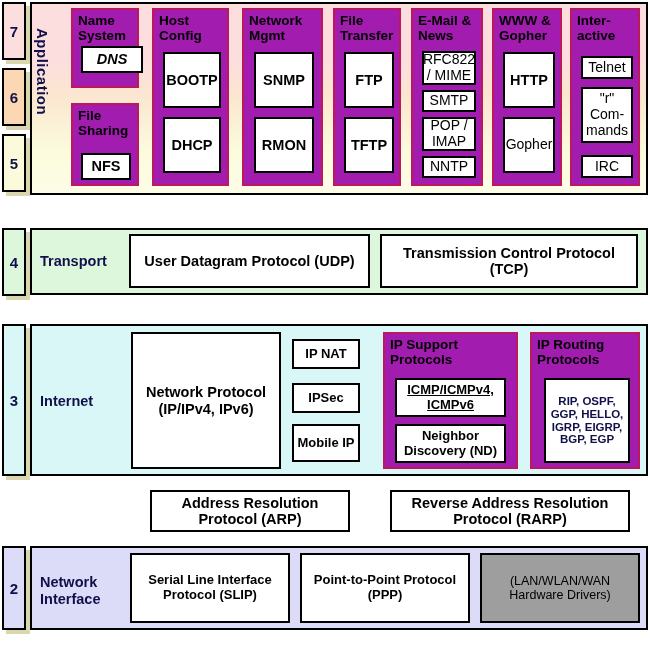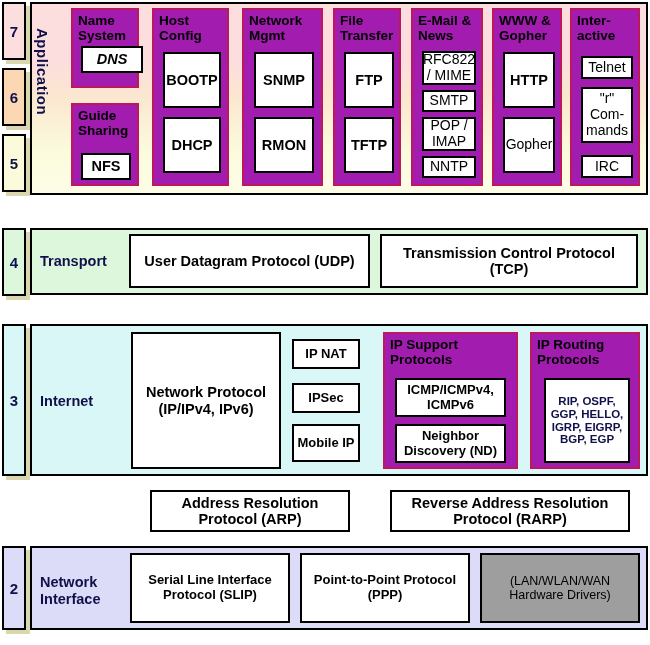--- a/index.html
+++ b/index.html
@@ -132,21 +132,21 @@
               background:linear-gradient(to bottom,#fcdede 0%,#fcdede 30%,#fbe6d0 48%,#fbfbdc 78%,#fdfde8 100%);">
   </div>
   <div class="layer-name vertical" style="left:34px; top:28px;">Application</div>
 
   <div class="cat-col" style="left:71px; top:8px; width:68px; height:80px;">
     <div class="cat-title">Name System</div>
     <div class="proto big" style="left:8px; top:36px; width:62px; height:27px;font-style:italic;">DNS</div>
   </div>
 
   <div class="cat-col" style="left:71px; top:103px; width:68px; height:83px;">
-    <div class="cat-title">Guide Sharing</div>
+    <div class="cat-title">File Sharing</div>
     <div class="proto big" style="left:8px; top:48px; width:50px; height:27px;">NFS</div>
   </div>
 
   <div class="cat-col" style="left:152px; top:8px; width:77px; height:178px;">
     <div class="cat-title">Host Config</div>
     <div class="proto big" style="left:9px; top:42px; width:58px; height:56px;">BOOTP</div>
     <div class="proto big" style="left:9px; top:107px; width:58px; height:56px;">DHCP</div>
   </div>
 
   <div class="cat-col" style="left:242px; top:8px; width:81px; height:178px;">
@@ -191,21 +191,21 @@
   <div class="layer-name above-wm" style="left:40px; top:393px; width:80px;">Internet</div>
 
   <div class="proto big above-wm" style="left:131px; top:332px; width:150px; height:137px;">Network Protocol (IP/IPv4, IPv6)</div>
 
   <div class="proto mid above-wm" style="left:292px; top:339px; width:68px; height:30px;">IP NAT</div>
   <div class="proto mid above-wm" style="left:292px; top:383px; width:68px; height:30px;">IPSec</div>
   <div class="proto mid above-wm" style="left:292px; top:424px; width:68px; height:38px;">Mobile IP</div>
 
   <div class="cat-col above-wm" style="left:383px; top:332px; width:135px; height:137px;">
     <div class="cat-title">IP Support Protocols</div>
-    <div class="proto mid" style="left:10px; top:44px; width:111px; height:39px;">ICMP/ICMPv4, ICMPv6</div>
+    <div class="proto mid" style="left:10px; top:44px; width:111px; height:39px;text-decoration:underline;">ICMP/ICMPv4, ICMPv6</div>
     <div class="proto mid" style="left:10px; top:90px; width:111px; height:39px;">Neighbor Discovery (ND)</div>
   </div>
 
   <div class="cat-col above-wm" style="left:530px; top:332px; width:110px; height:137px;">
     <div class="cat-title">IP Routing Protocols</div>
     <div class="proto routing" style="left:12px; top:44px; width:86px; height:85px;">RIP, OSPF, GGP, HELLO, IGRP, EIGRP, BGP, EGP</div>
   </div>
 
   <div class="proto big" style="left:390px; top:490px; width:240px; height:42px;">Reverse Address Resolution Protocol (RARP)</div>
   <div class="proto big" style="left:150px; top:490px; width:200px; height:42px;">Address Resolution Protocol (ARP)</div>

